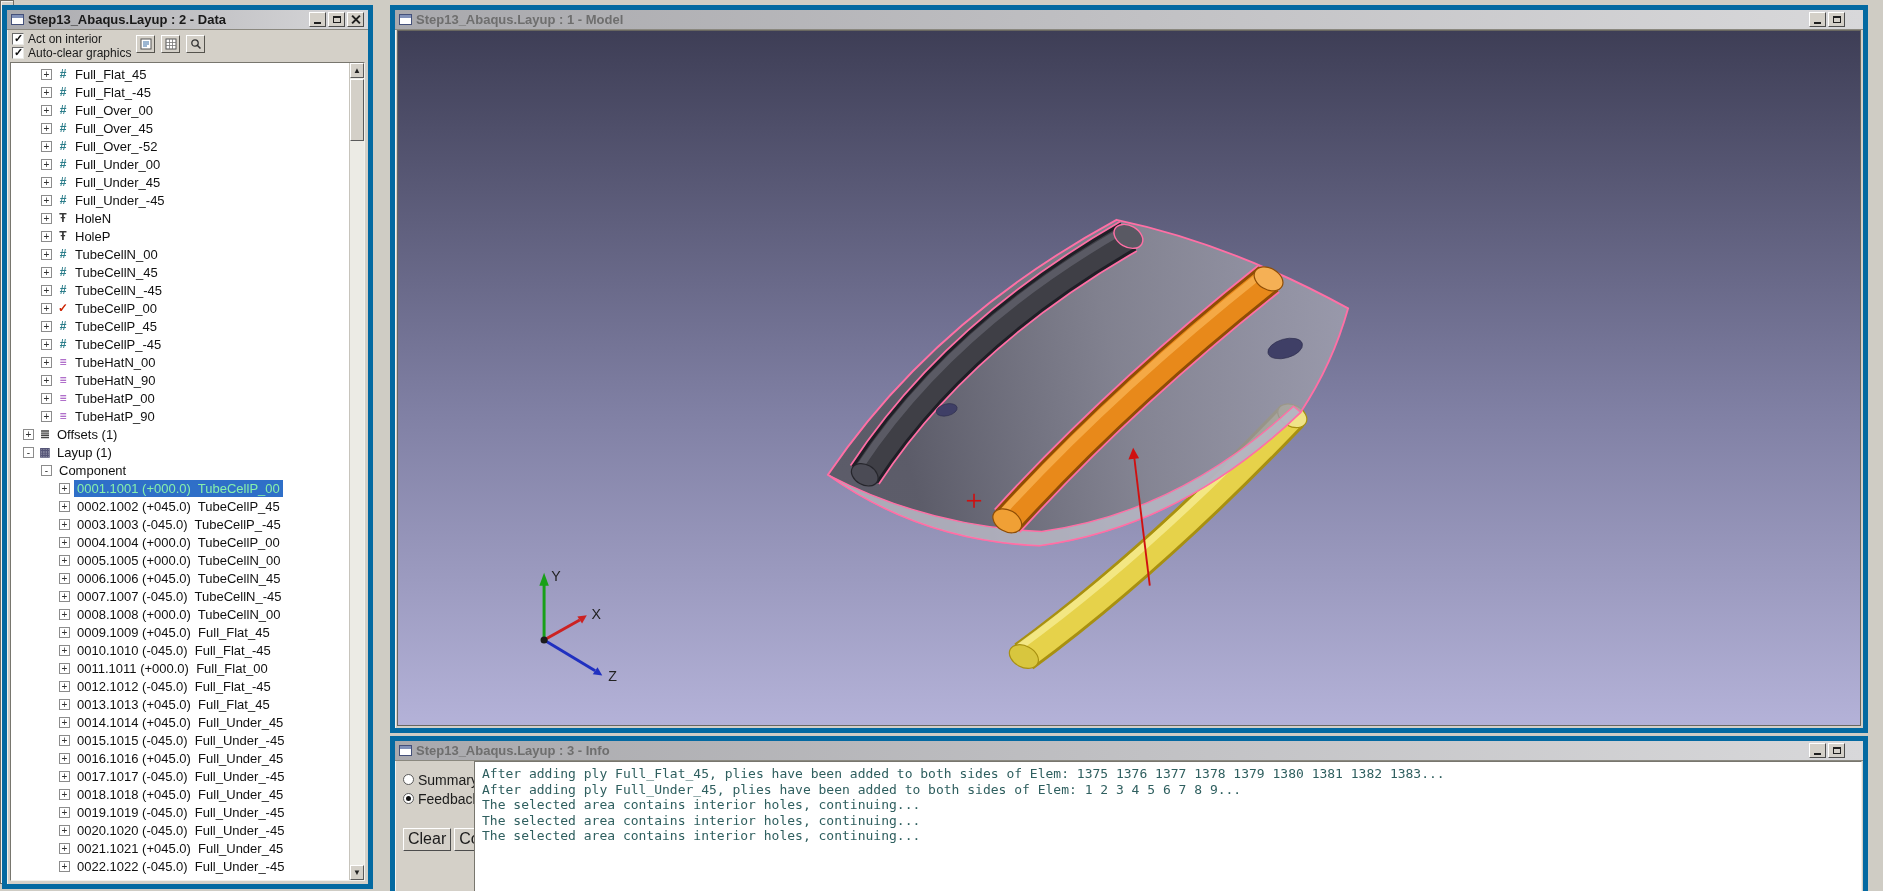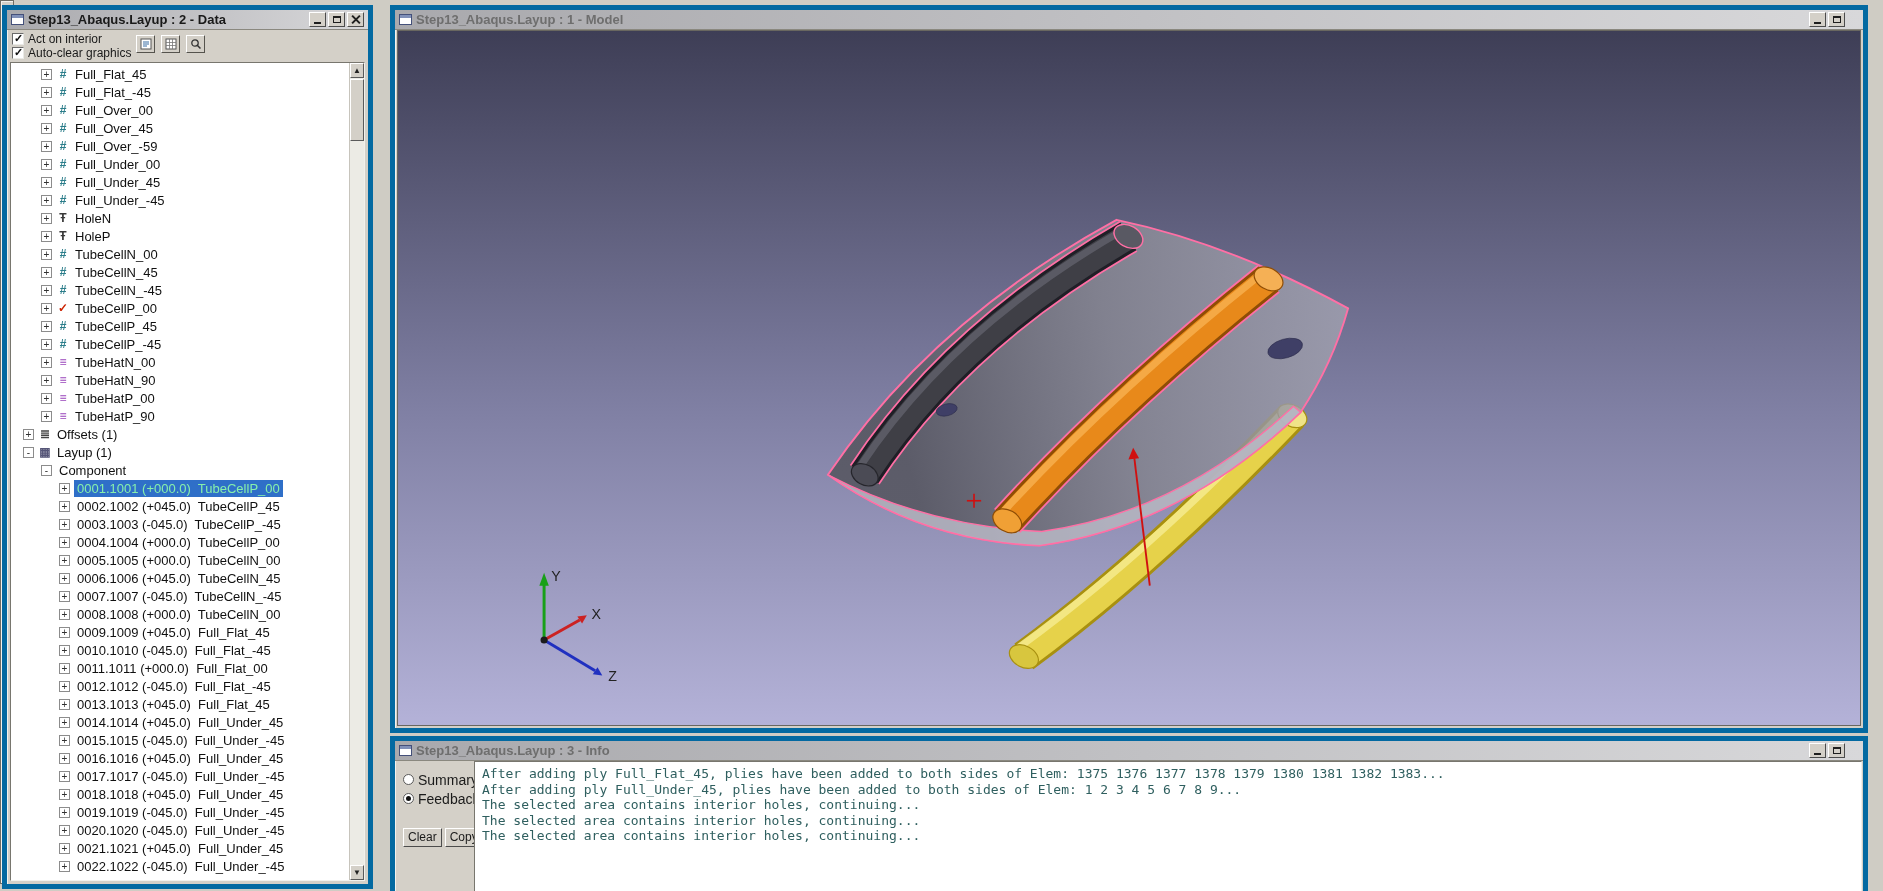--- a/index.html
+++ b/index.html
@@ -50,21 +50,21 @@
 
   
   #win-info { left:390px; top:736px; width:1478px; height:189px; }
   .info-body { position:absolute; top:20px; left:1px; right:1px; bottom:1px; display:flex; }
   .info-left { width:78px; flex:none; padding:9px 3px 0 7px; }
   .radiorow { display:flex; align-items:center; height:19px; }
   .radio { width:11px; height:11px; border-radius:50%; background:#fff; border:1px solid #5a5a5a; margin-right:4px; position:relative; flex:none; }
   .radiorow.selected .radio::before { content:""; position:absolute; left:2px; top:2px; right:2px; bottom:2px; background:#101010; border-radius:50%; }
   .radiolabel { font-size:14px; color:#1a1a1a; white-space:nowrap; }
   .info-btns { margin-top:20px; display:flex; gap:3px; }
-  .btn97 { font-family:"Liberation Sans",sans-serif; font-size:12px; color:#1a1a1a; padding:1px 4px 2px 4px; background:#d4d0c8; border:1px solid; border-color:#ffffff #4c4c4c #4c4c4c #ffffff; cursor:default; }
+  .btn97 { font-family:"Liberation Sans",sans-serif; font-size:16px; color:#1a1a1a; padding:1px 4px 2px 4px; background:#d4d0c8; border:1px solid; border-color:#ffffff #4c4c4c #4c4c4c #ffffff; cursor:default; }
   .info-text { flex:1; background:#ffffff; border:1px solid; border-color:#78766e #f2f1ec #f2f1ec #78766e; padding:4px 7px; overflow:hidden; }
   .infoline { font-family:"DejaVu Sans Mono",monospace; font-size:13px; line-height:15.5px; color:#2f5f5f; white-space:pre; }
 
   
   #win-sliver { left:1869px; top:5px; width:14px; height:884px; background:#d4d0c8; border:1px solid #6e6c64; box-shadow: inset 1px 1px 0 #f3f2ee; }
 </style>
 </head>
 <body>
 
 <div class="window" id="win-data">
@@ -139,21 +139,21 @@
             <span class="tlabel">Full_Over_00</span>
           </div>
           <div class="trow" style="padding-left: 28px;">
             <span class="exp">+</span>
             <span class="ticon" style="color: rgb(43, 125, 138);">#</span>
             <span class="tlabel">Full_Over_45</span>
           </div>
           <div class="trow" style="padding-left: 28px;">
             <span class="exp">+</span>
             <span class="ticon" style="color: rgb(43, 125, 138);">#</span>
-            <span class="tlabel">Full_Over_-59</span>
+            <span class="tlabel">Full_Over_-52</span>
           </div>
           <div class="trow" style="padding-left: 28px;">
             <span class="exp">+</span>
             <span class="ticon" style="color: rgb(43, 125, 138);">#</span>
             <span class="tlabel">Full_Under_00</span>
           </div>
           <div class="trow" style="padding-left: 28px;">
             <span class="exp">+</span>
             <span class="ticon" style="color: rgb(43, 125, 138);">#</span>
             <span class="tlabel">Full_Under_45</span>

